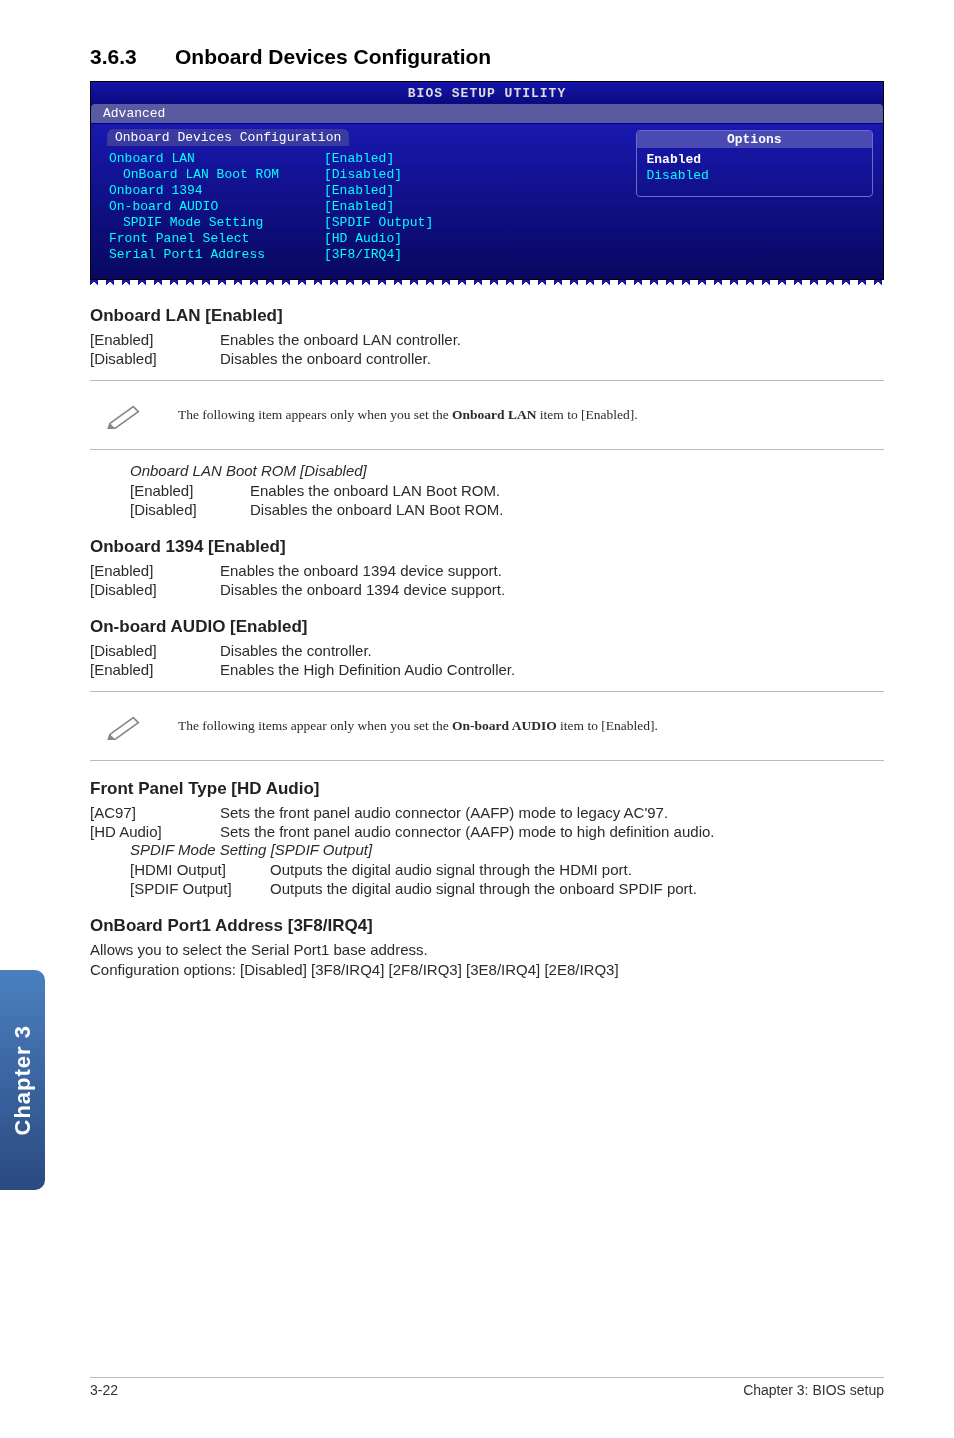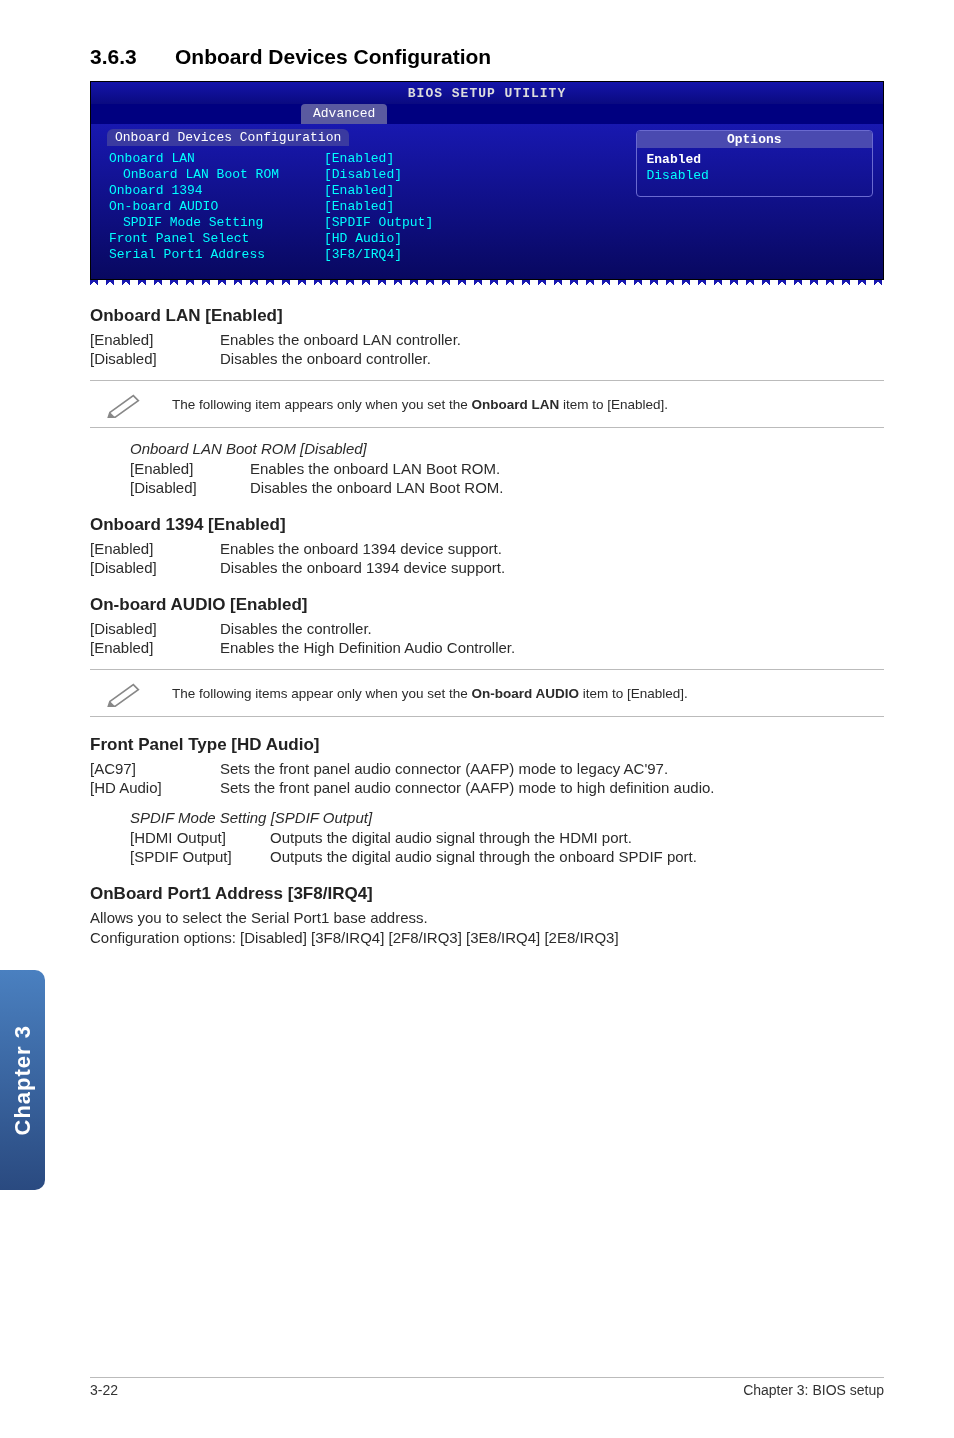--- a/index.html
+++ b/index.html
@@ -45,21 +45,21 @@
   }
   .bios-header{
     display:flex;align-items:center;
     height:22px;
     background:linear-gradient(#1515aa,#0a0a80);
   }
   .bios-header .title{
     flex:1;text-align:center;color:#ddd;font-weight:bold;letter-spacing:1px;
   }
   .bios-tabs{
-    display:flex;height:20px;background:var(--bios-navy);
+    display:flex;height:20px;background:var(--bios-navy);flex-direction:column;
   }
   .bios-tab{
     padding:2px 12px;color:#aaa;
   }
   .bios-tab.active{
     background:#5a5aa0;color:#fff;border-top-left-radius:4px;border-top-right-radius:4px;
   }
   .bios-body{
     display:flex;gap:12px;padding:6px 10px 10px 10px;
     background:linear-gradient(#1818b0,#080860);
@@ -97,22 +97,22 @@
     background-position:0 0,8px 0;
     background-repeat:repeat-x;
     background-color:#fff;
   }
   
   h3.opt{font-size:17px;font-weight:bold;margin:18px 0 4px 0;color:#222;}
   table.kv{border-collapse:collapse;font-size:15px;margin:0;}
   table.kv td{vertical-align:top;padding:1px 0;}
   table.kv td.k{width:130px;}
   .note{
-    display:flex;gap:12px;border-top:1px solid #bbb;border-bottom:1px solid #bbb;
-    padding:9px 0;margin:12px 0 12px 0;font-size:13.5px;align-items:center;
+    display:flex;gap:18px;border-top:1px solid #bbb;border-bottom:1px solid #bbb;
+    padding:20px 0;margin:12px 0 12px 0;font-size:13.5px;align-items:center;font-family:Liberation Serif, serif;
   }
   .note .icon{flex:0 0 70px;display:flex;justify-content:center;color:#888;}
   .note .icon svg{width:40px;height:28px;}
   .sub{margin-left:40px;font-size:15px;}
   .sub .ul{font-style:italic;display:block;margin-bottom:2px;}
   .sub table.kv td.k{width:120px;}
   .body-text{font-size:15px;line-height:1.35;margin:4px 0 0 0;}
   
   .chapter-tab{
     position:absolute;
@@ -260,21 +260,21 @@
         <tr>
           <td class="k">[AC97]</td>
           <td>Sets the front panel audio connector (AAFP) mode to legacy AC'97.</td>
         </tr>
     <tr>
           <td class="k">[HD Audio]</td>
           <td>Sets the front panel audio connector (AAFP) mode to high definition audio.</td>
         </tr>
   </tbody>
     </table>
-  <div class="sub" style="margin-top:12px;">
+  <div class="sub" style="">
     <span class="ul">SPDIF Mode Setting [SPDIF Output]</span>
     <table class="kv">
         <colgroup>
           <col style="width:140px">
         </colgroup>
       <tbody>
           <tr>
             <td class="k" style="width:140px">[HDMI Output]</td>
             <td>Outputs the digital audio signal through the HDMI port.</td>
           </tr>

